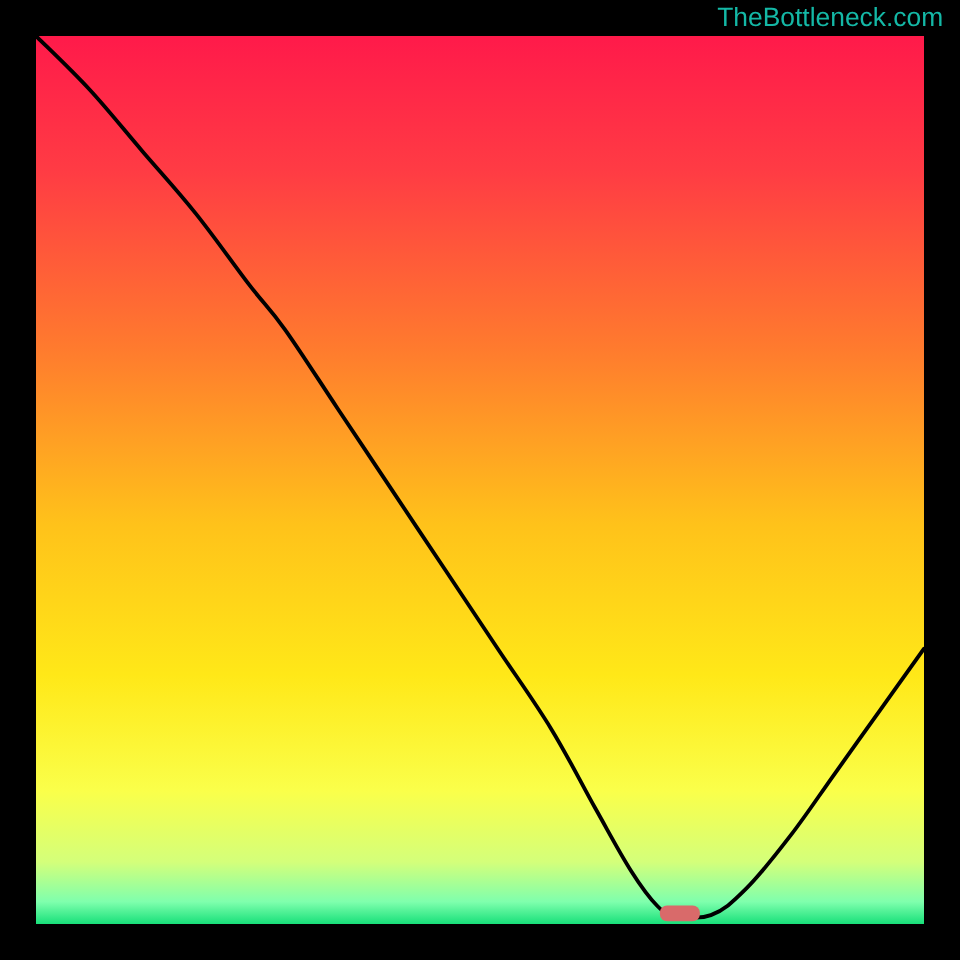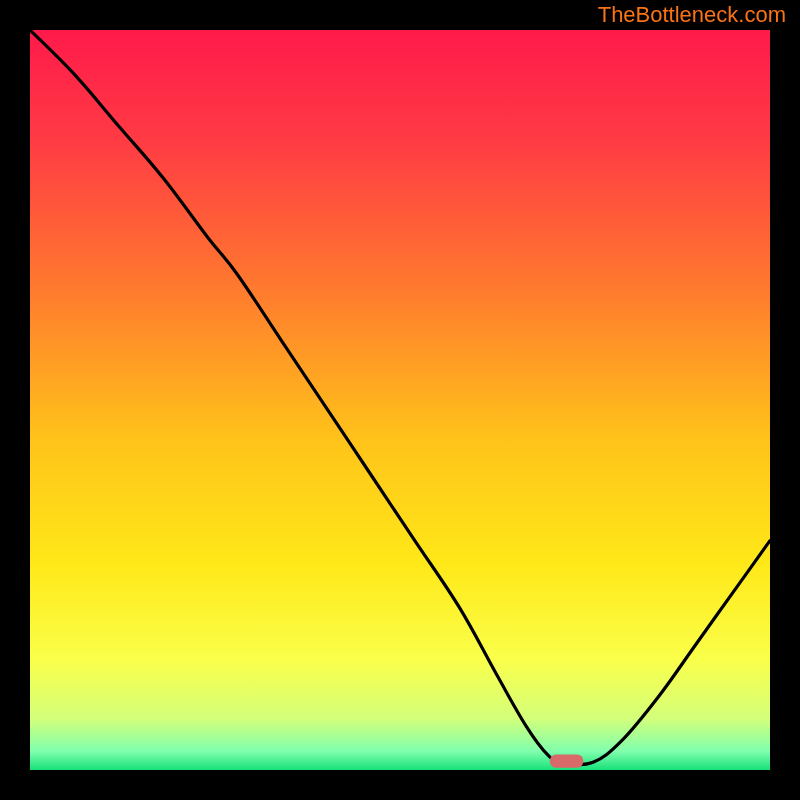--- a/index.html
+++ b/index.html
@@ -8,21 +8,21 @@
     width: 800px;
     height: 800px;
     background: #000;
     position: relative;
     font-family: Arial, sans-serif;
   }
   .watermark {
     position: absolute;
     top: 2px;
     right: 14px;
-    color: #f97316;
+    color: #14b8a6;
     font-size: 22px;
     font-weight: 500;
     z-index: 10;
   }
   .plot-area {
     position: absolute;
     left: 30px;
     top: 30px;
     width: 740px;
     height: 740px;

